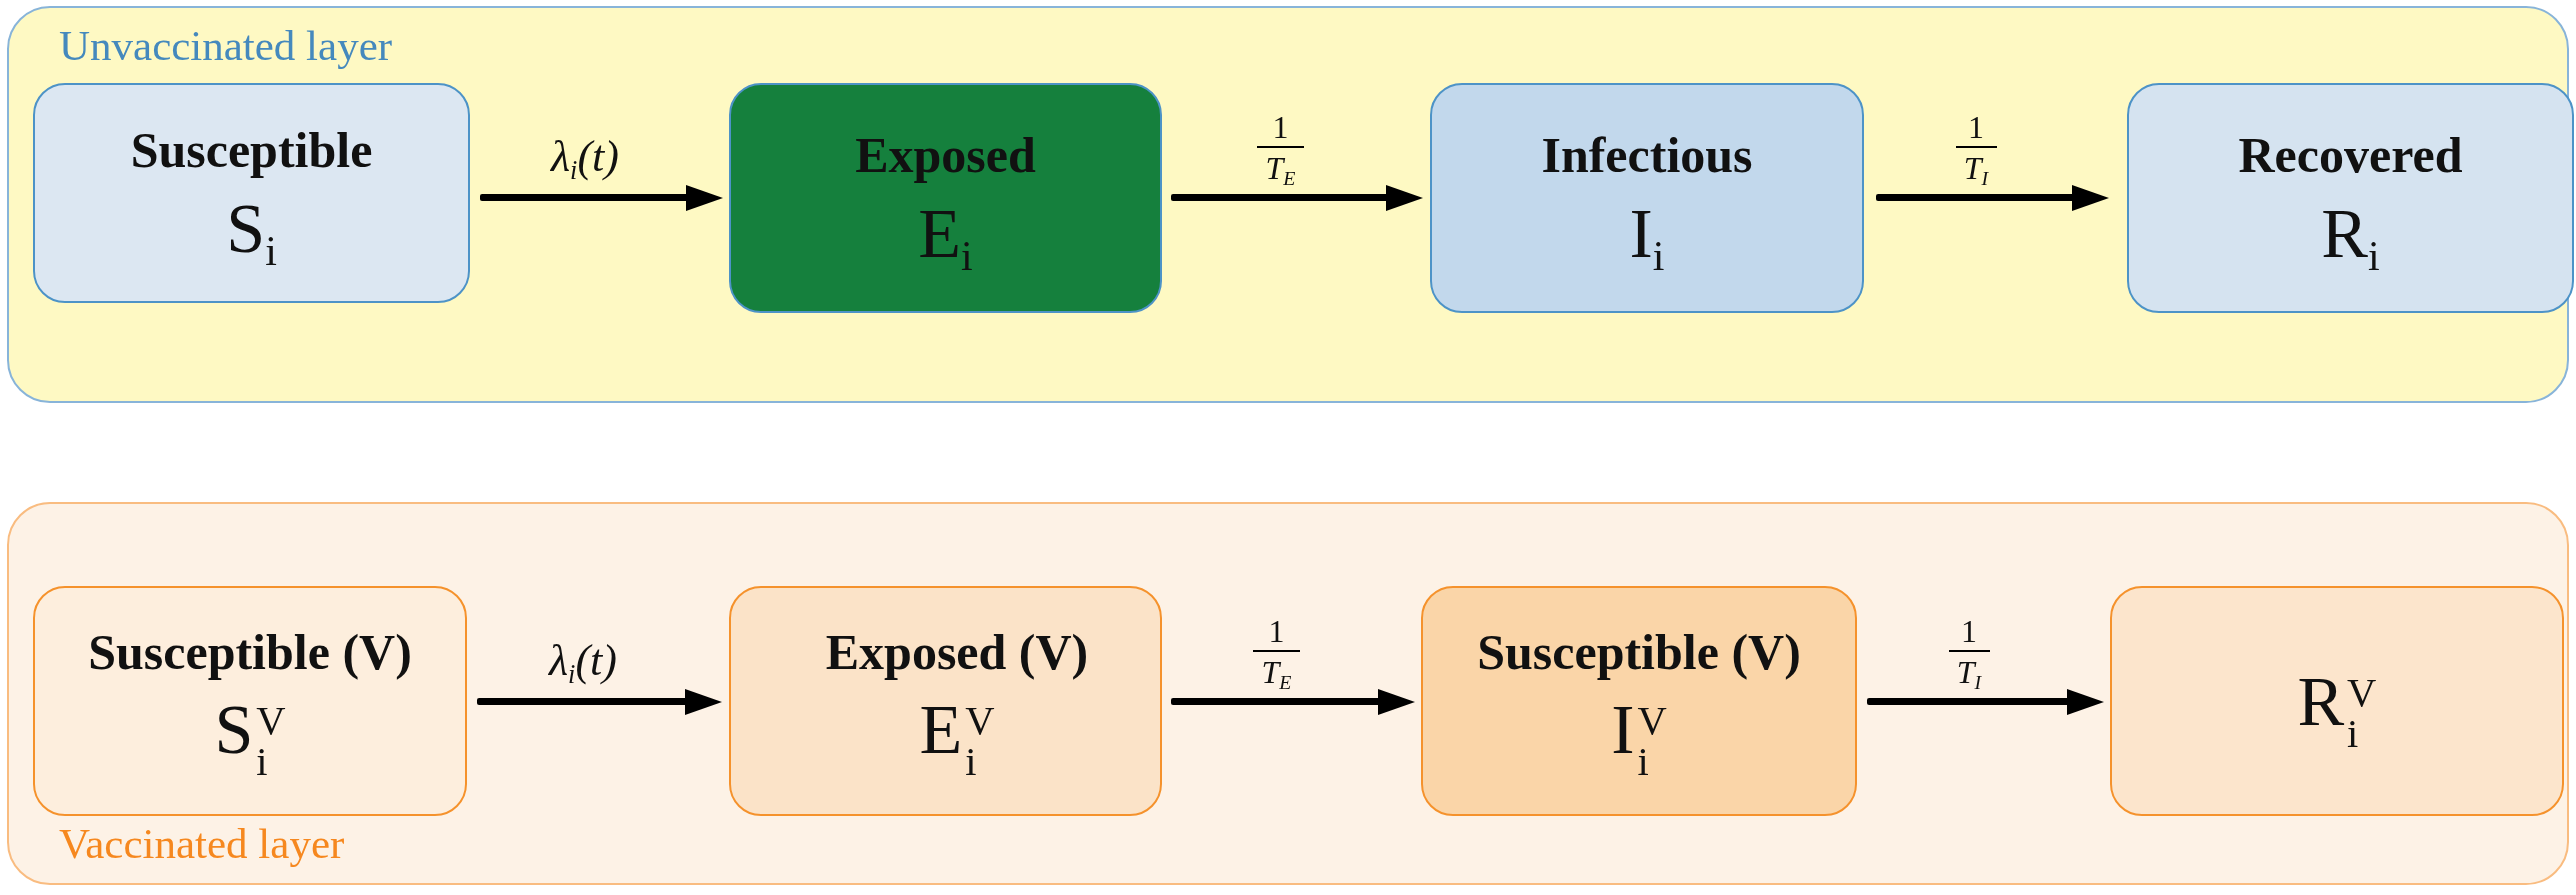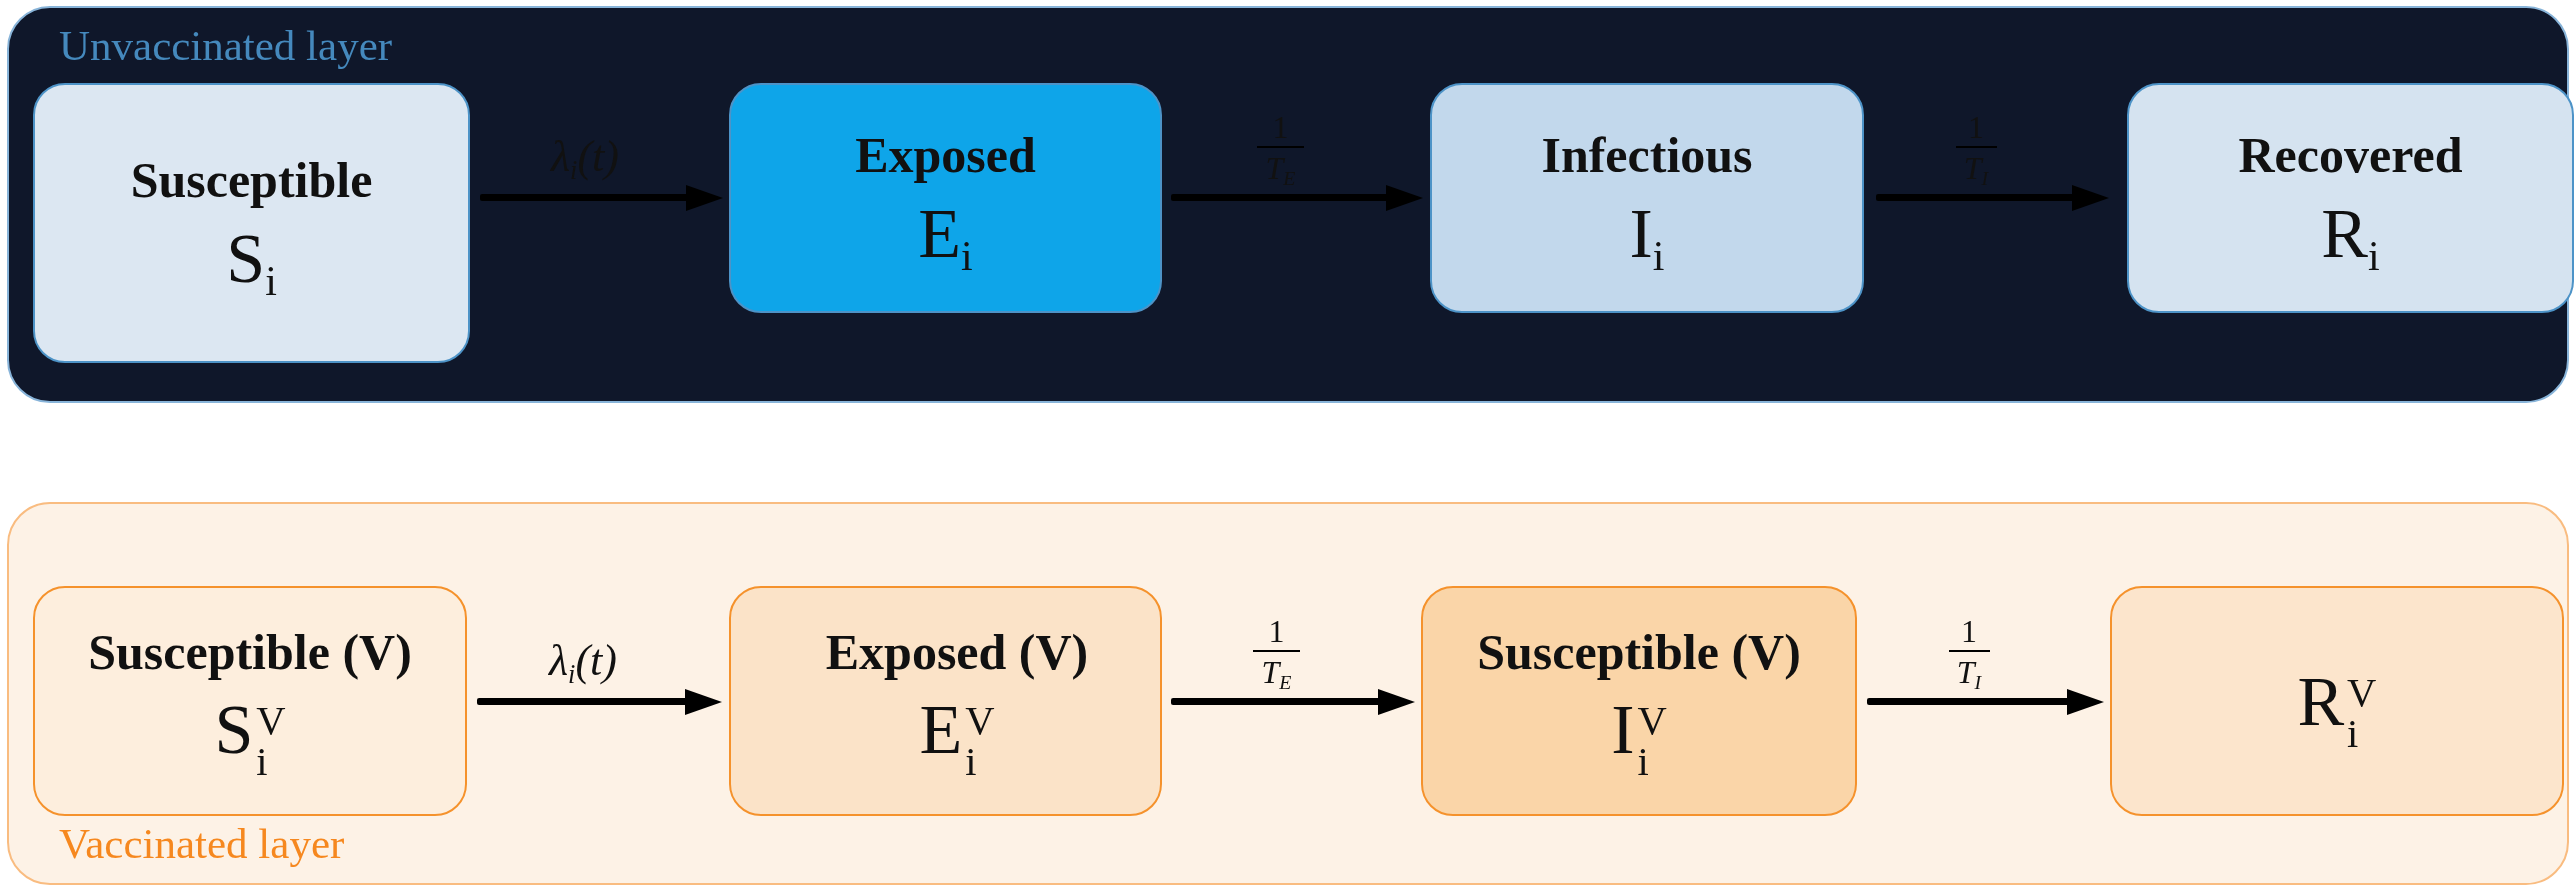--- a/index.html
+++ b/index.html
@@ -107,34 +107,34 @@
     font-style:italic;
   }
   .frac .den sub{font-size:0.62em;vertical-align:-0.28em;line-height:0;}
   .it{font-style:italic;}
 </style>
 </head>
 <body>
 
 <div class="canvas">
 
-  <section class="layer" style="left: 7px; top: 5.6px; width: 2562px; height: 397px; background: #0f172a; border-color: rgb(136, 180, 217);">
+  <section class="layer" style="left: 7px; top: 5.6px; width: 2562px; height: 397px; background: #fef9c3; border-color: rgb(136, 180, 217);">
     <div class="layer-label top-left" style="color: rgb(69, 137, 189);">Unvaccinated layer</div>
   </section>
 
   <section class="layer" style="left: 7px; top: 502px; width: 2562px; height: 383px; background: rgb(253, 242, 230); border-color: rgb(249, 188, 128);">
     <div class="layer-label bottom-left" style="color: rgb(246, 136, 31);">Vaccinated layer</div>
   </section>
 
-  <div class="node" style="left: 33px; top: 83px; width: 437px; height: 280px; background: rgb(220, 231, 242); border-color: rgb(77, 147, 199);">
+  <div class="node" style="left: 33px; top: 83px; width: 437px; height: 220px; background: rgb(220, 231, 242); border-color: rgb(77, 147, 199);">
     <div class="node-name">Susceptible</div>
     <div class="node-symbol"><span>S</span><sub>i</sub></div>
   </div>
 
-  <div class="node" style="left: 729px; top: 83px; width: 433px; height: 230px; background: #0ea5e9; border-color: rgb(77, 147, 199);">
+  <div class="node" style="left: 729px; top: 83px; width: 433px; height: 230px; background: #15803d; border-color: rgb(77, 147, 199);">
     <div class="node-name">Exposed</div>
     <div class="node-symbol"><span>E</span><sub>i</sub></div>
   </div>
 
   <div class="node" style="left: 1430px; top: 83px; width: 434px; height: 230px; background: rgb(194, 216, 236); border-color: rgb(77, 147, 199);">
     <div class="node-name">Infectious</div>
     <div class="node-symbol"><span>I</span><sub>i</sub></div>
   </div>
 
   <div class="node" style="left: 2115px; top: 83px; width: 447px; height: 230px; background: rgb(213, 227, 240); border-color: rgb(77, 147, 199); margin-left: 12px;">

